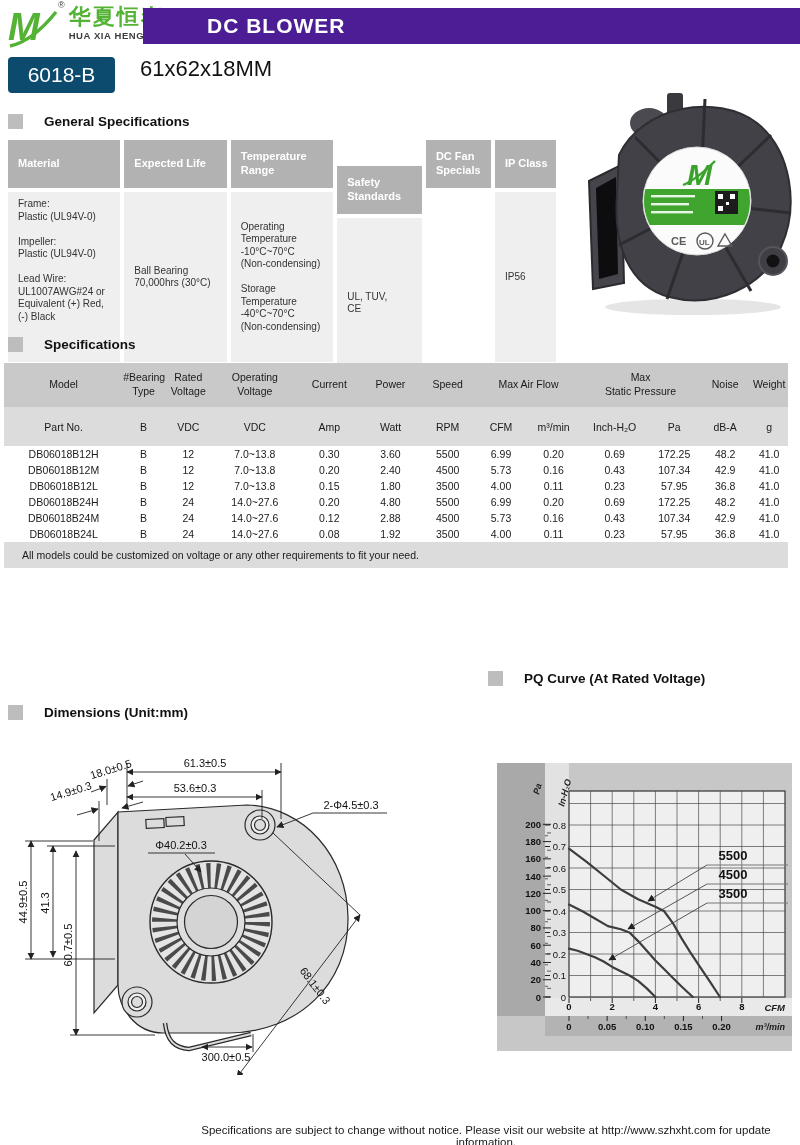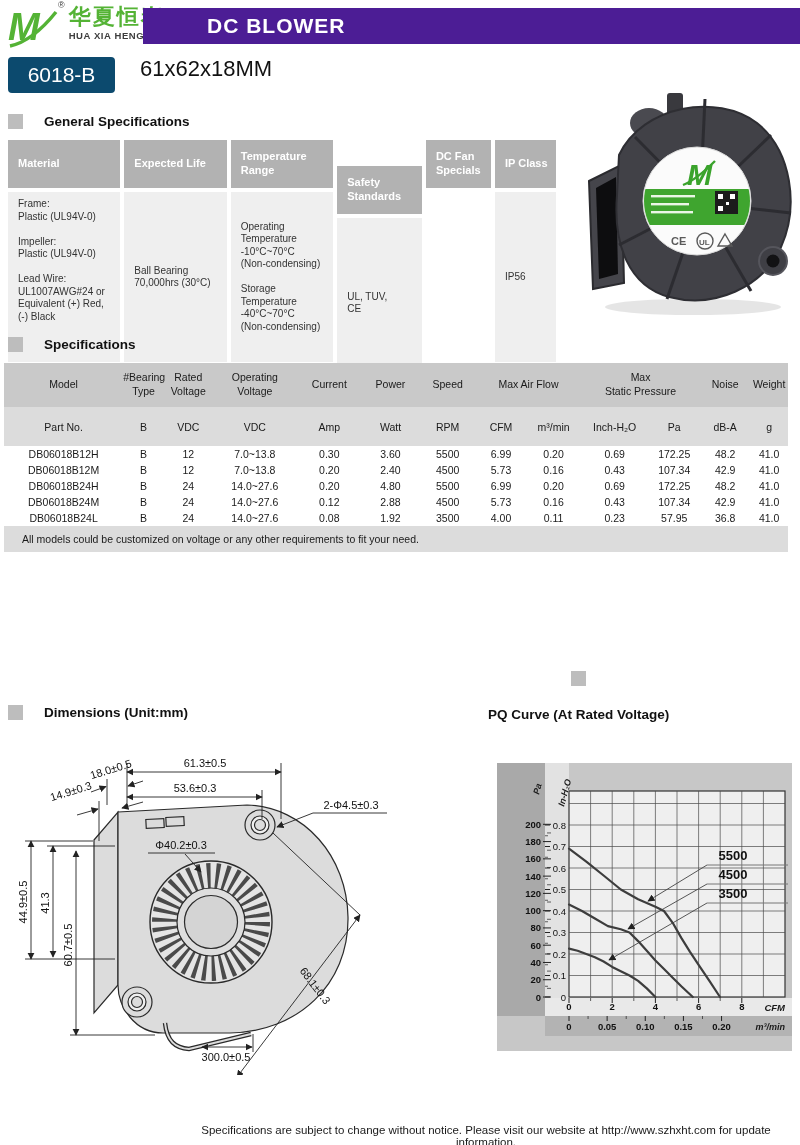--- a/index.html
+++ b/index.html
@@ -253,20 +253,35 @@
         <td>2.40</td>
         <td>4500</td>
         <td>5.73</td>
         <td>0.16</td>
         <td>0.43</td>
         <td>107.34</td>
         <td>42.9</td>
         <td>41.0</td>
       </tr>
       <tr>
+        <td>DB06018B12L</td>
+        <td>B</td>
+        <td>12</td>
+        <td>7.0~13.8</td>
+        <td>0.15</td>
+        <td>1.80</td>
+        <td>3500</td>
+        <td>4.00</td>
+        <td>0.11</td>
+        <td>0.23</td>
+        <td>57.95</td>
+        <td>36.8</td>
+        <td>41.0</td>
+      </tr>
+      <tr>
         <td>DB06018B24H</td>
         <td>B</td>
         <td>24</td>
         <td>14.0~27.6</td>
         <td>0.20</td>
         <td>4.80</td>
         <td>5500</td>
         <td>6.99</td>
         <td>0.20</td>
         <td>0.69</td>
@@ -309,21 +324,21 @@
     <tr class="noterow">
       <td colspan="13">All models could be customized on voltage or any other requirements to fit your need.</td>
     </tr>
   </tfoot>
 </table>
 
 <div class="abs sec" style="left:8px;top:705px;">
   <span class="sq"></span>
   <span class="t">Dimensions (Unit:mm)</span>
 </div>
-<div class="abs sec" style="left:488px;top:671px;flex-direction:column;">
+<div class="abs sec" style="left:488px;top:671px;">
   <span class="sq"></span>
   <span class="t">PQ Curve (At Rated Voltage)</span>
 </div>
 
 <svg class="abs dims-svg" width="440" height="330" viewBox="0 0 440 330">
   <defs>
     <marker id="da" viewBox="0 0 10 10" refX="9" refY="5" markerWidth="8" markerHeight="8" orient="auto-start-reverse">
       <path d="M0,0 L10,5 L0,10 z" fill="#222"></path>
     </marker>
   </defs>

